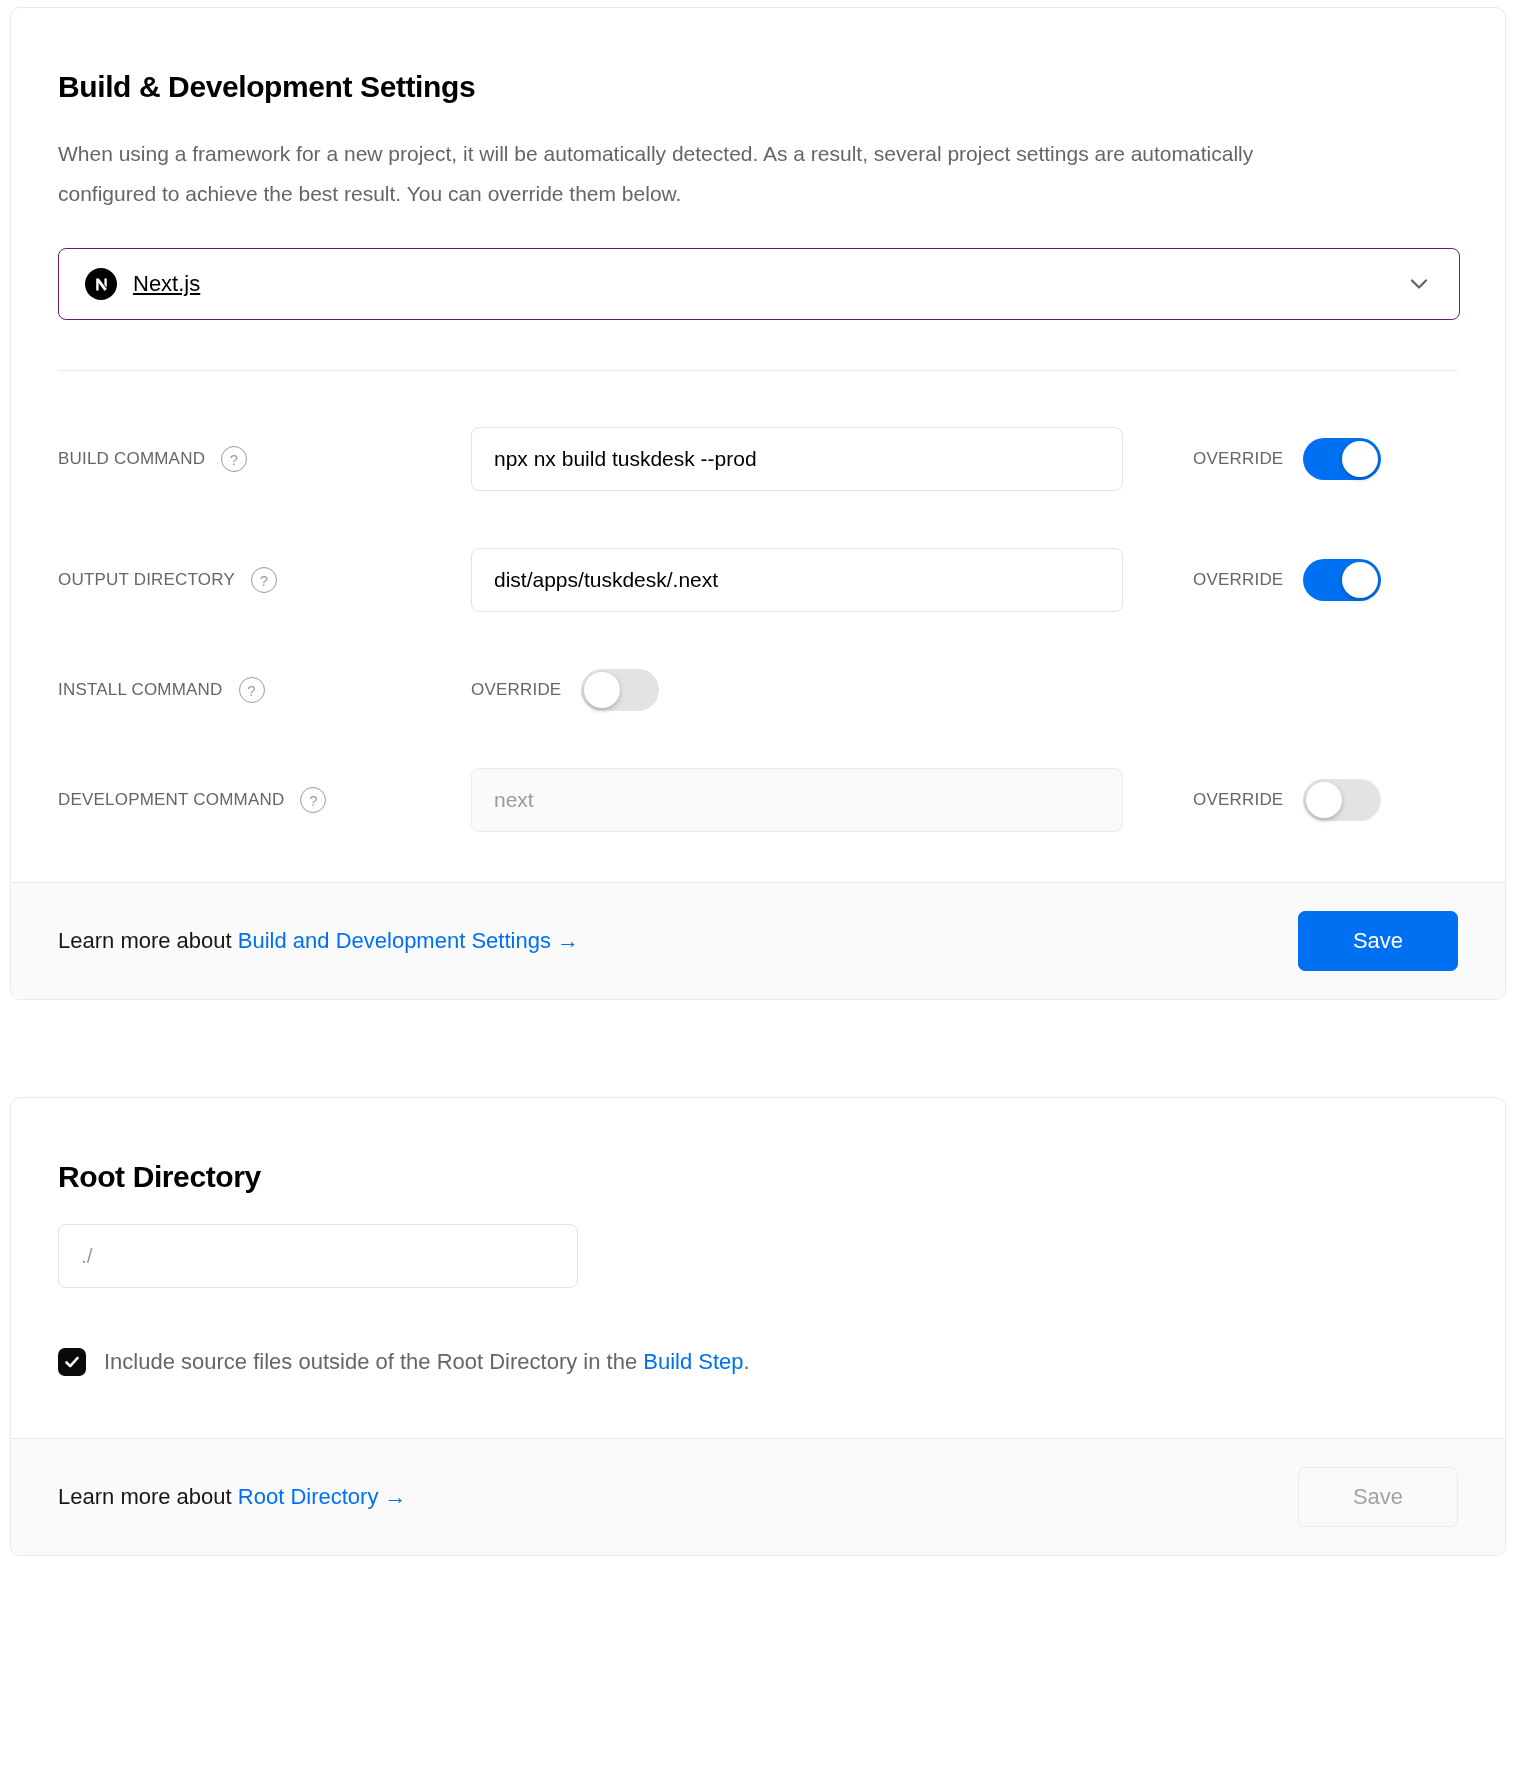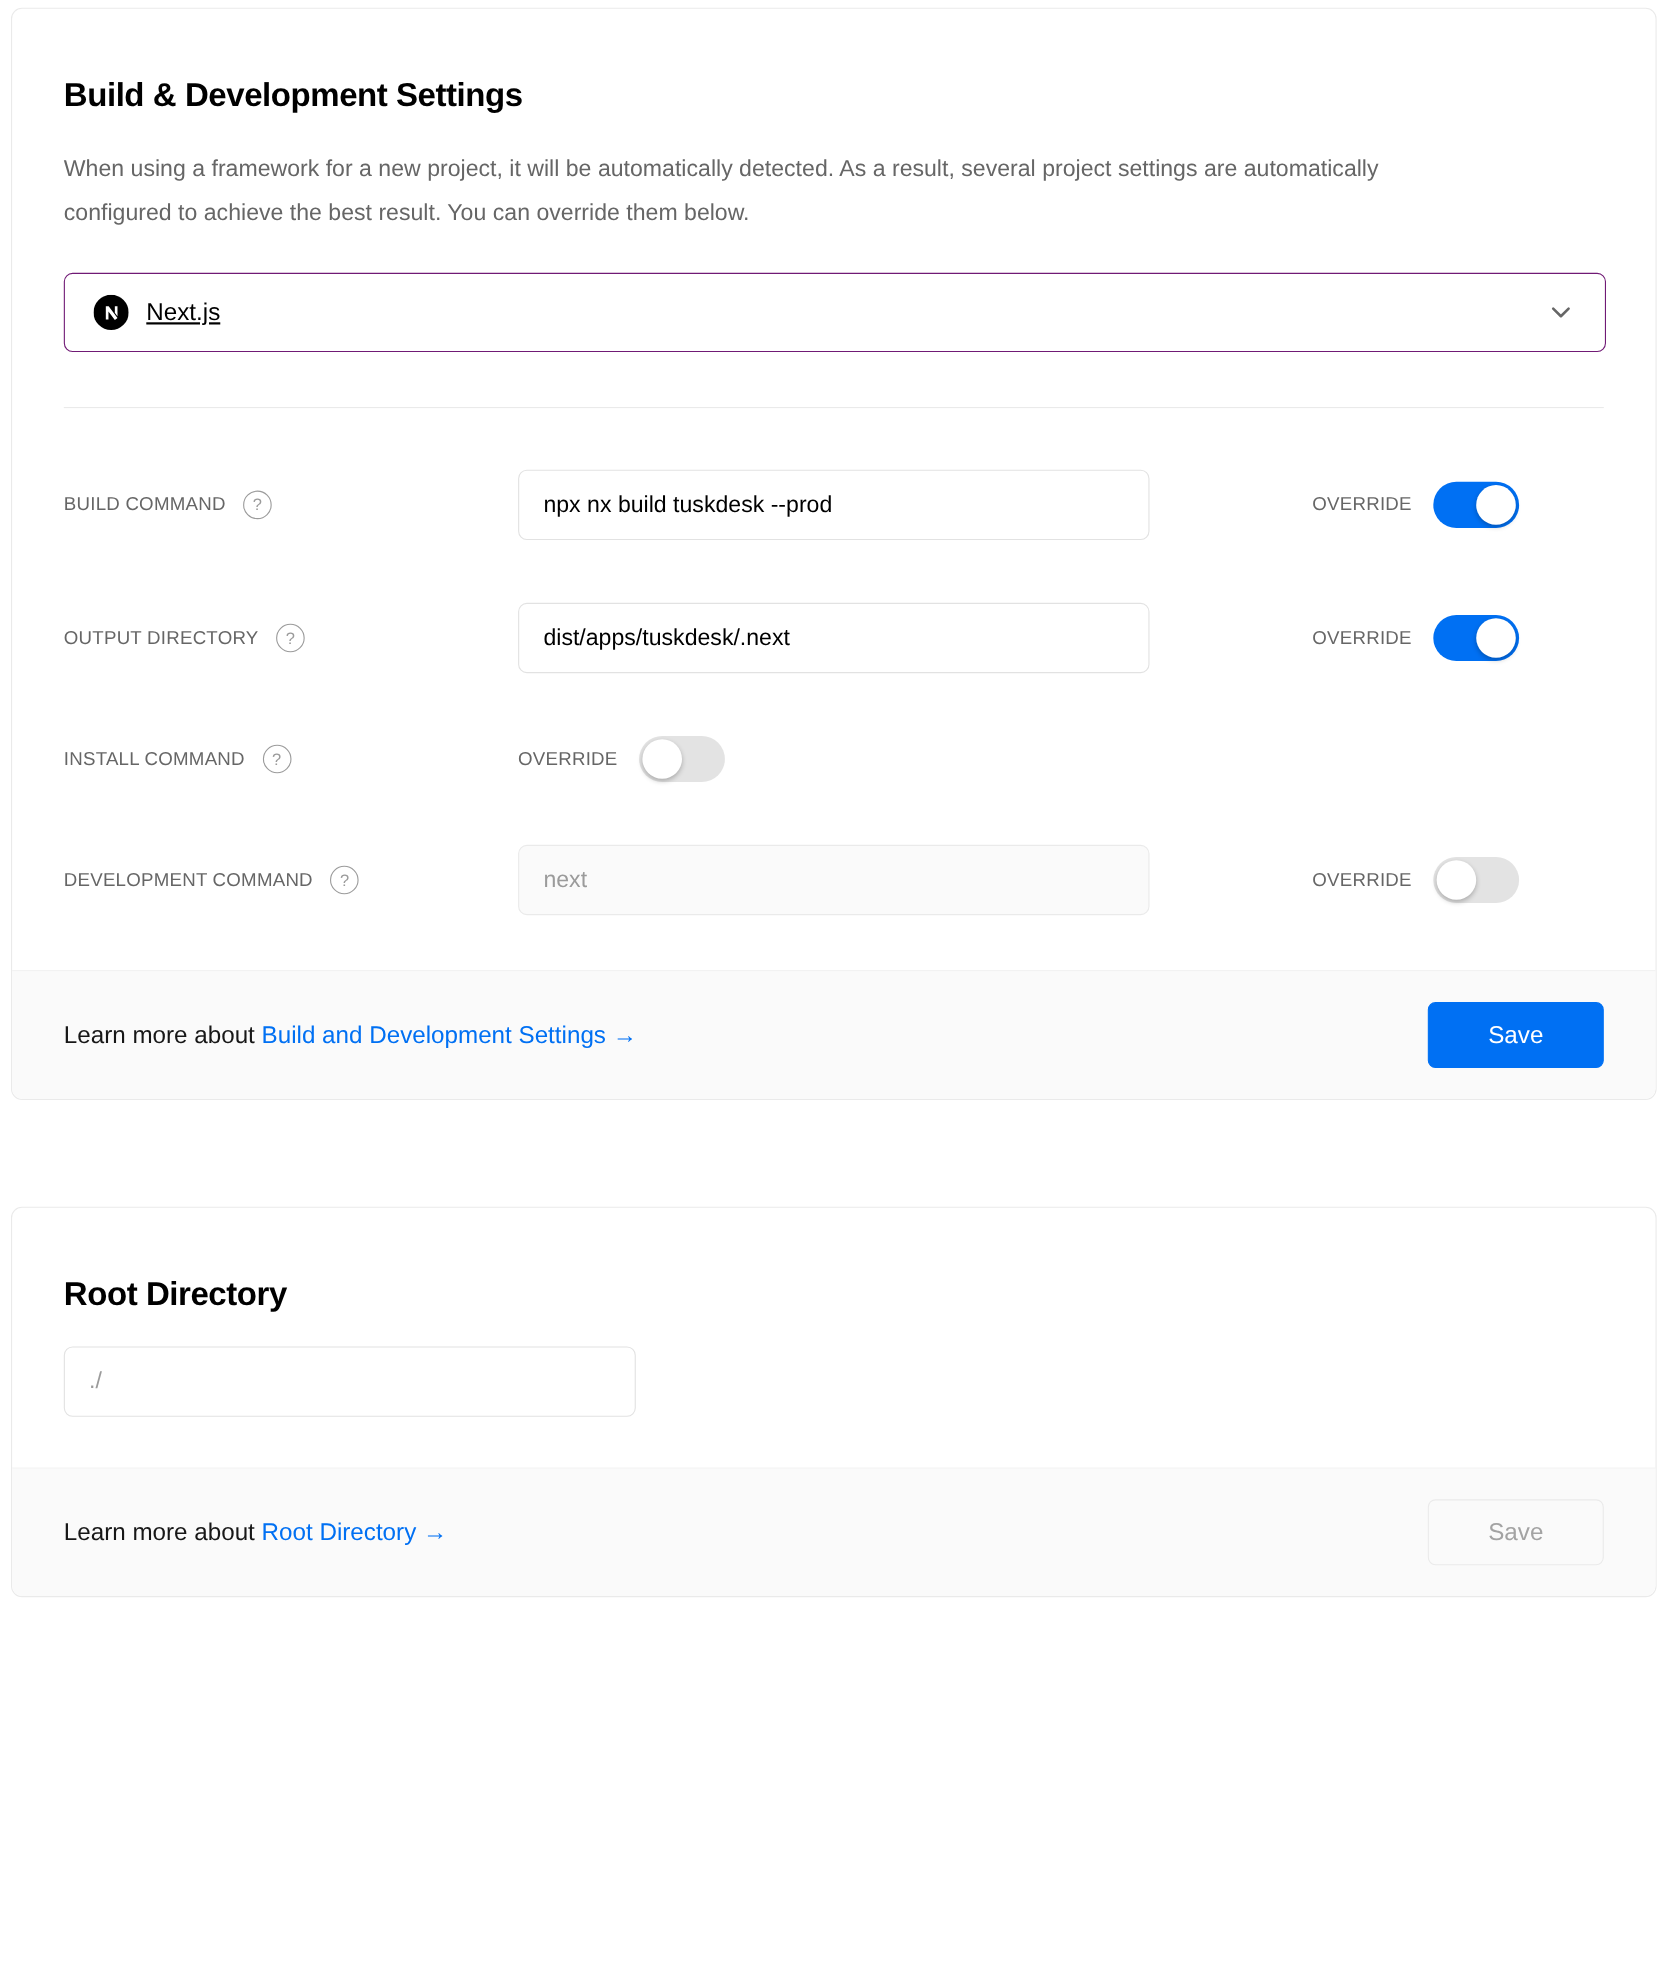--- a/index.html
+++ b/index.html
@@ -90,21 +90,21 @@
     border-radius: 50%;
     color: #9b9b9b;
     font-size: 15px;
     display: inline-flex;
     align-items: center;
     justify-content: center;
     cursor: default;
     flex: 0 0 auto;
   }
   .text-input {
-    width: 574px;
+    width: 652px;
     height: 64px;
     border: 1px solid #eaeaea;
     border-radius: 8px;
     background: #fafafa;
     padding: 0 22px;
     font-size: 21px;
     font-family: "Liberation Sans", "DejaVu Sans", sans-serif;
     color: #000;
     outline: none;
   }
@@ -278,20 +278,30 @@
       <button class="btn primary">Save</button>
     </footer>
   </section>
 
   <section class="card">
     <div class="card-body">
       <h2 class="card-title">Root Directory</h2>
 
       <input class="text-input enabled root-input" placeholder="./" style="">
 
+      <div class="checkbox-row">
+        <span class="checkbox checked">
+          <svg width="18" height="18" viewBox="0 0 18 18" fill="none" stroke="#fff" stroke-width="2.6" stroke-linecap="round" stroke-linejoin="round">
+              <polyline points="3.5 9.5 7.2 13.2 14.5 5"></polyline>
+            </svg>
+        </span>
+        <span class="checkbox-label">
+          <span>Include source files outside of the Root Directory in the </span><a>Build Step</a><span>.</span>
+        </span>
+      </div>
     </div>
 
     <footer class="card-footer">
       <span class="learn-more">
         <span>Learn more about</span>
         <a><span>Root Directory</span> <span class="arrow">→</span></a>
       </span>
       <button class="btn disabled">Save</button>
     </footer>
   </section>

